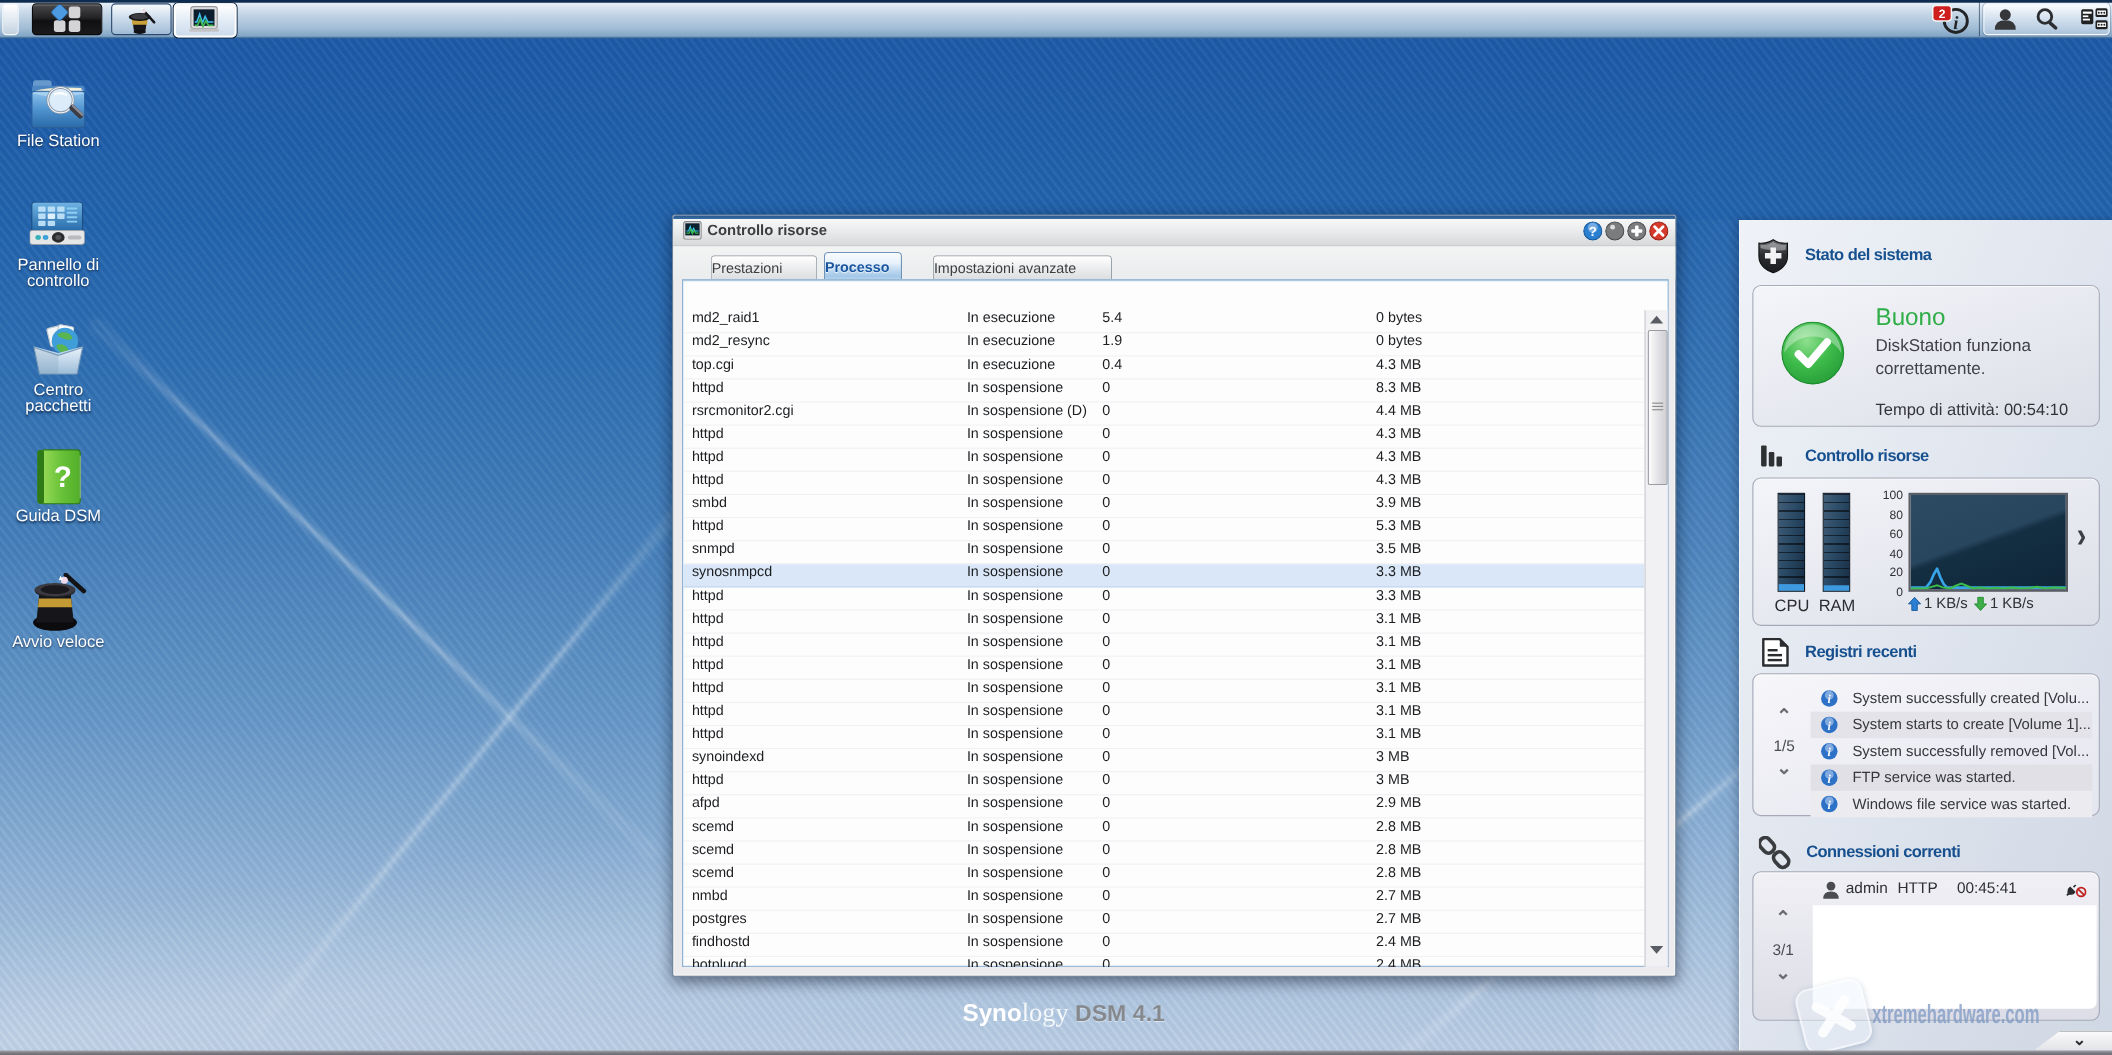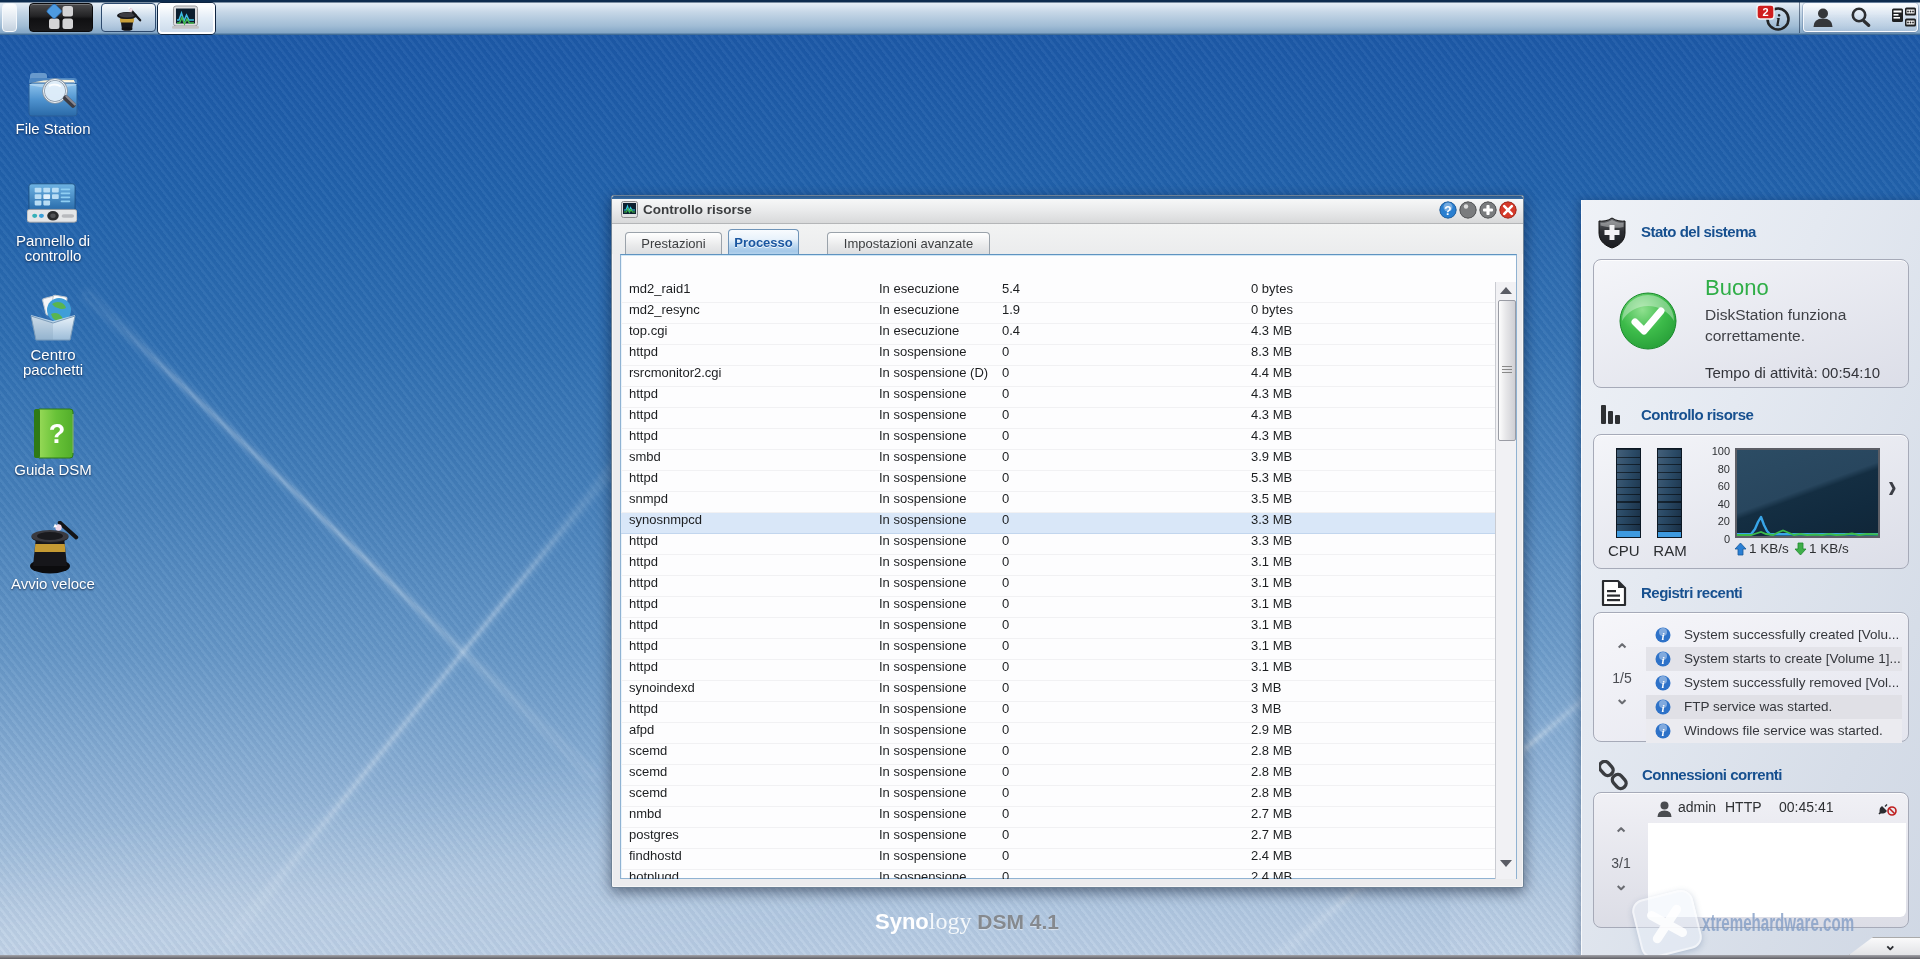--- a/index.html
+++ b/index.html
@@ -19,21 +19,21 @@
 .dlabel{position:absolute;left:0;width:106px;text-align:center;color:#fff;font-size:15px;line-height:15px;text-shadow:0 1px 2px rgba(0,20,50,.8);}
 
 #win{position:absolute;left:611px;top:195px;width:911px;height:691px;background:#ececee;
 border:1px solid #6e8296;border-radius:2px;box-shadow:0 4px 14px rgba(0,10,30,.5), inset 0 0 0 1px rgba(255,255,255,.55);}
 #titlebar{position:absolute;left:0;top:0;width:100%;height:27px;border-radius:2px 2px 0 0;
 background:linear-gradient(#fafbfb,#e9eaeb 55%,#d8d9da);border-bottom:1px solid #b4b6b8;}
 #wtitle{position:absolute;left:31px;top:0;line-height:27px;font-size:13.5px;font-weight:bold;color:#3b3d3f;}
 .wbtn{position:absolute;top:5px;width:18px;height:18px;border-radius:50%;}
 #tabstrip{position:absolute;left:0;top:28px;width:100%;height:30px;background:linear-gradient(#f2f3f3,#ebeced);}
 .tab{position:absolute;box-sizing:border-box;border:1px solid #9aa2aa;border-bottom:none;border-radius:4px 4px 0 0;
-background:linear-gradient(#ffffff,#e9eaeb 60%,#dcdee0);text-align:center;font-size:13px;color:#3c3e40;}
+background:linear-gradient(#ffffff,#e9eaeb 60%,#dcdee0);font-size:13px;color:#3c3e40;margin-left:21px;}
 .tabact{background:linear-gradient(#f8fbfe 0%,#e8f2fb 38%,#c3dcf2 62%,#a4c8e8 88%,#b4d2ec 100%);color:#1a56a0;font-weight:bold;border-color:#6f94b8;text-shadow:0 1px 0 rgba(255,255,255,.8);}
 #tpanel{position:absolute;left:8px;top:58px;width:897px;height:625px;box-sizing:border-box;background:#fdfdfe;
 border:1px solid #8fb2d2;border-top:1px solid #5f93c0;box-shadow:inset 0 1px 0 #cfe6f5, inset 1px 0 0 #e8f2fa;}
 #thead{position:absolute;left:0;top:0px;width:895px;height:26px;background:linear-gradient(#fbfbfc,#ececef 70%,#e4e4e8);border-bottom:1px solid #c4c6cc;}
 .hsep{position:absolute;top:3px;height:20px;width:1px;background:#c6c8ce;}
 .hlab{position:absolute;top:0;line-height:26px;font-size:13px;color:#2e3032;}
 #rows{position:absolute;left:0;top:27px;width:874px;height:597px;overflow:hidden;}
 .r{position:relative;width:100%;height:21px;line-height:20px;font-size:13px;color:#1c1e20;border-bottom:1px solid #f1f1f3;box-sizing:border-box;}
 .r span{position:absolute;top:-3px;}
 .c1{left:8px;} .c2{left:258px;} .c3{left:381px;} .c4{left:630px;}
@@ -501,21 +501,21 @@
     <rect x="21.5" y="22" width="0" height="0" fill="#2e3033"></rect>
   </svg>
   <div class="sh" style="left:59px;top:206px;">Controllo risorse</div>
   <div class="sbox" style="top:234px;height:135px;">
     <div class="abs" style="left:22px;top:13px;width:25px;height:90px;border:1px solid #0c1824;box-sizing:border-box;background:repeating-linear-gradient(rgba(0,0,0,.55) 0 1px,rgba(255,255,255,0) 1px 7.5px),linear-gradient(100deg,#44607a 0%,#2a4a66 45%,#182e44 100%);">
       <div style="position:absolute;left:0;bottom:0;width:100%;height:6px;background:#3e9adf;"></div>
     </div>
     <div class="abs" style="left:63px;top:13px;width:25px;height:90px;border:1px solid #0c1824;box-sizing:border-box;background:repeating-linear-gradient(rgba(0,0,0,.55) 0 1px,rgba(255,255,255,0) 1px 7.5px),linear-gradient(100deg,#44607a 0%,#2a4a66 45%,#182e44 100%);">
       <div style="position:absolute;left:0;bottom:0;width:100%;height:5px;background:#3e9adf;"></div>
     </div>
-    <div class="abs" style="left:14px;top:107px;width:42px;text-align:left;font-size:15px;color:#2b2d30;">CPU</div>
+    <div class="abs" style="left:14px;top:107px;width:42px;text-align:center;font-size:15px;color:#2b2d30;">CPU</div>
     <div class="abs" style="left:55px;top:107px;width:42px;text-align:center;font-size:15px;color:#2b2d30;">RAM</div>
     <div class="abs" style="left:96px;top:8px;width:40px;text-align:right;font-size:11px;color:#2e3033;line-height:17.5px;">100<br>80<br>60<br>40<br>20<br>0</div>
     <div class="abs" style="left:141px;top:13px;width:145px;height:90px;border:2px solid #5c5e66;box-sizing:border-box;background:linear-gradient(160deg,#2c4c64 0%,#28465e 46%,#142e42 51%,#112a3e 75%,#102638 100%);">
       <svg width="141" height="86" viewBox="0 0 141 86">
         <polyline points="0,84.2 14,84.2 18,79 21,72 24,67 27,75 30,81 33,84.2 141,84.2" fill="none" stroke="#38a5e8" stroke-width="2.4" stroke-linejoin="round"></polyline>
         <polyline points="0,85 14,85 19,83.5 24,82 29,84 36,85 41,82.5 46,80.5 51,82.5 57,85 63,84 70,85 78,84.5 85,85 92,84 99,85 108,84.5 115,83.5 122,85 130,84 141,84.5" fill="none" stroke="#3dbb4a" stroke-width="1.8"></polyline>
       </svg>
     </div>
     <svg class="abs" style="left:140px;top:107px;" width="13" height="14" viewBox="0 0 13 14">
         <path d="M6.5 1 L12 7 L9 7 L9 13 L4 13 L4 7 L1 7 Z" fill="#2a7fd4" stroke="#1a5a9a" stroke-width=".8"></path>

